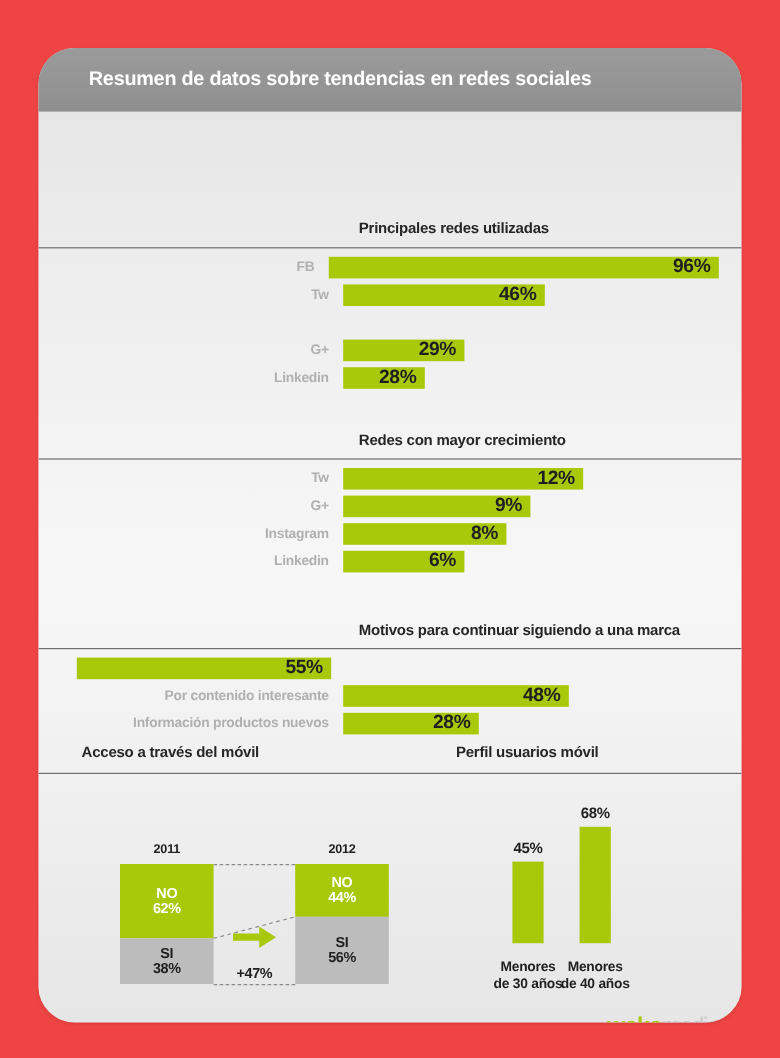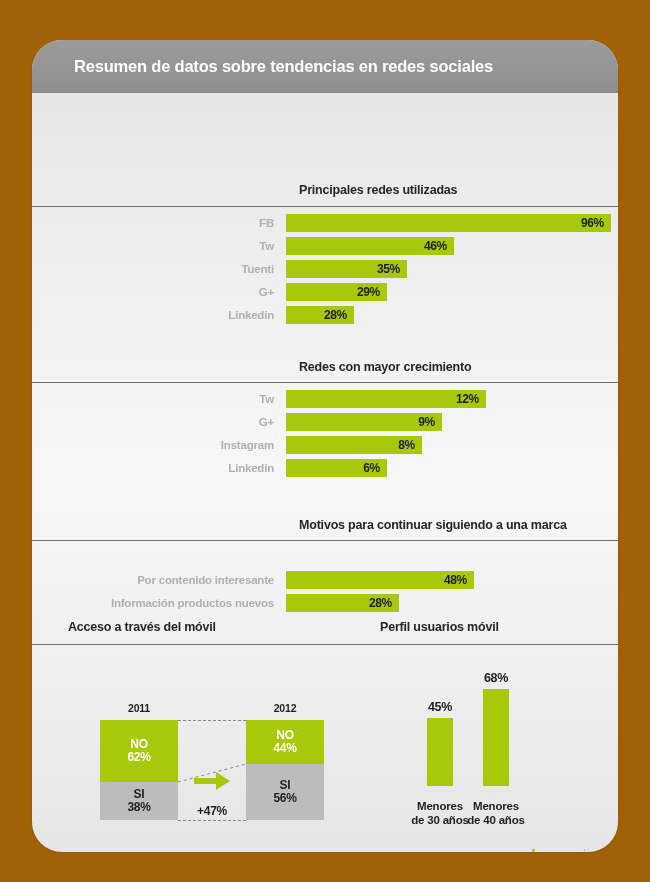--- a/index.html
+++ b/index.html
@@ -11,21 +11,21 @@
     width: 650px;
     height: 882px;
     font-family: "Liberation Sans", sans-serif;
     -webkit-font-smoothing: antialiased;
   }
 
   .page {
     position: relative;
     width: 650px;
     height: 882px;
-    background: #a16207;
+    background: #ef4444;
     overflow: hidden;
   }
 
   
   .card {
     position: absolute;
     left: 32px;
     top: 40px;
     width: 586px;
     height: 812px;
@@ -97,21 +97,21 @@
   .hbar-fill {
     height: 18px;
     background: #a8c80a;
     display: flex;
     align-items: center;
     justify-content: flex-end;
     box-sizing: border-box;
     padding-right: 7px;
   }
   .hbar-val {
-    font-size: 12px;
+    font-size: 16px;
     font-weight: bold;
     color: #1f1f1f;
     letter-spacing: -0.3px;
   }
 
   
   .panel-left  { position: absolute; left: 0;   top: 612px; width: 330px; height: 180px; }
   .panel-right { position: absolute; left: 330px; top: 612px; width: 256px; height: 180px; }
 
   
@@ -228,44 +228,36 @@
 <div class="page">
   <div class="card">
 
     <div class="banner">
       <div class="banner-title">Resumen de datos sobre tendencias en redes sociales</div>
     </div>
 
     <div class="sec-title" style="left:267px; top:143px;">Principales redes utilizadas</div>
     <div class="divider" style="top:166px;"></div>
 
-    <div class="hbar-row" style="left:32px; top:174px;">
+    <div class="hbar-row" style="left:20px; top:174px;">
       <div class="hbar-label">FB</div>
       <div class="hbar-track">
         <div class="hbar-fill" style="width:325px;">
           <span class="hbar-val">96%</span>
         </div>
       </div>
     </div>
     <div class="hbar-row" style="left:32px; top:197px;">
       <div class="hbar-label">Tw</div>
       <div class="hbar-track">
         <div class="hbar-fill" style="width:168px;">
           <span class="hbar-val">46%</span>
         </div>
       </div>
     </div>
-    <div class="hbar-row" style="left:32px; top:220px;">
-      <div class="hbar-label">Tuenti</div>
-      <div class="hbar-track">
-        <div class="hbar-fill" style="width:121px;">
-          <span class="hbar-val">35%</span>
-        </div>
-      </div>
-    </div>
     <div class="hbar-row" style="left:32px; top:243px;">
       <div class="hbar-label">G+</div>
       <div class="hbar-track">
         <div class="hbar-fill" style="width:101px;">
           <span class="hbar-val">29%</span>
         </div>
       </div>
     </div>
     <div class="hbar-row" style="left:32px; top:266px;">
       <div class="hbar-label">Linkedin</div>
@@ -309,20 +301,25 @@
         <div class="hbar-fill" style="width:101px;">
           <span class="hbar-val">6%</span>
         </div>
       </div>
     </div>
 
     <div class="sec-title" style="left:267px; top:478px;">Motivos para continuar siguiendo a una marca</div>
     <div class="divider" style="top:500px;"></div>
 
     <div class="hbar-row" style="left:32px; top:508px;">
+      <div class="hbar-track">
+        <div class="hbar-fill" style="width:212px;">
+          <span class="hbar-val">55%</span>
+        </div>
+      </div>
     </div>
     <div class="hbar-row" style="left:32px; top:531px;">
       <div class="hbar-label">Por contenido interesante</div>
       <div class="hbar-track">
         <div class="hbar-fill" style="width:188px;">
           <span class="hbar-val">48%</span>
         </div>
       </div>
     </div>
     <div class="hbar-row" style="left:32px; top:554px;">

